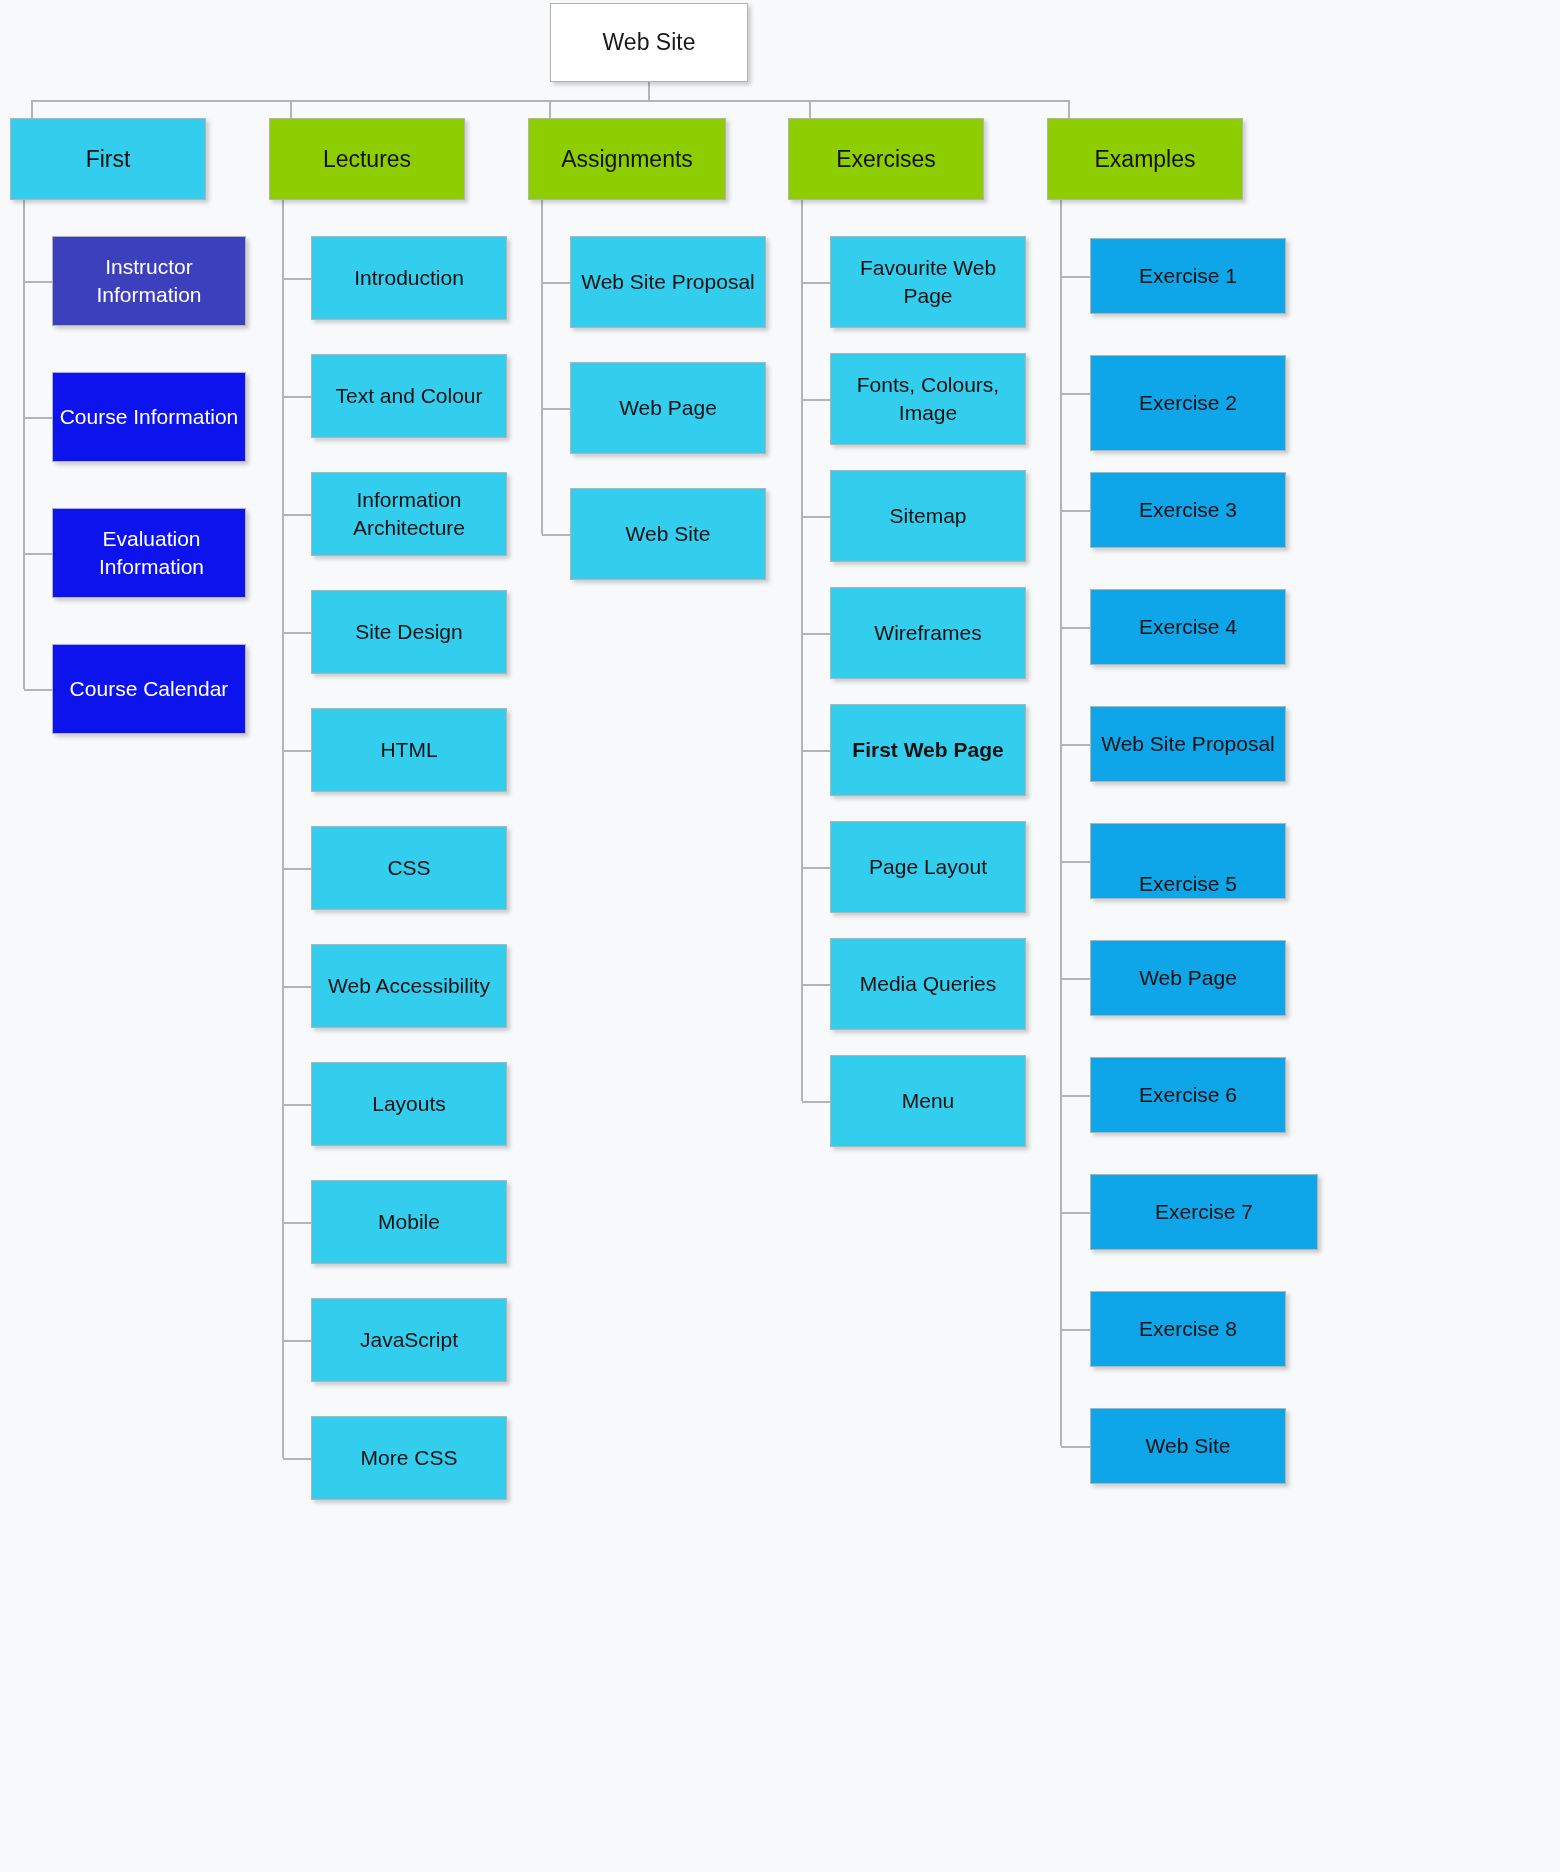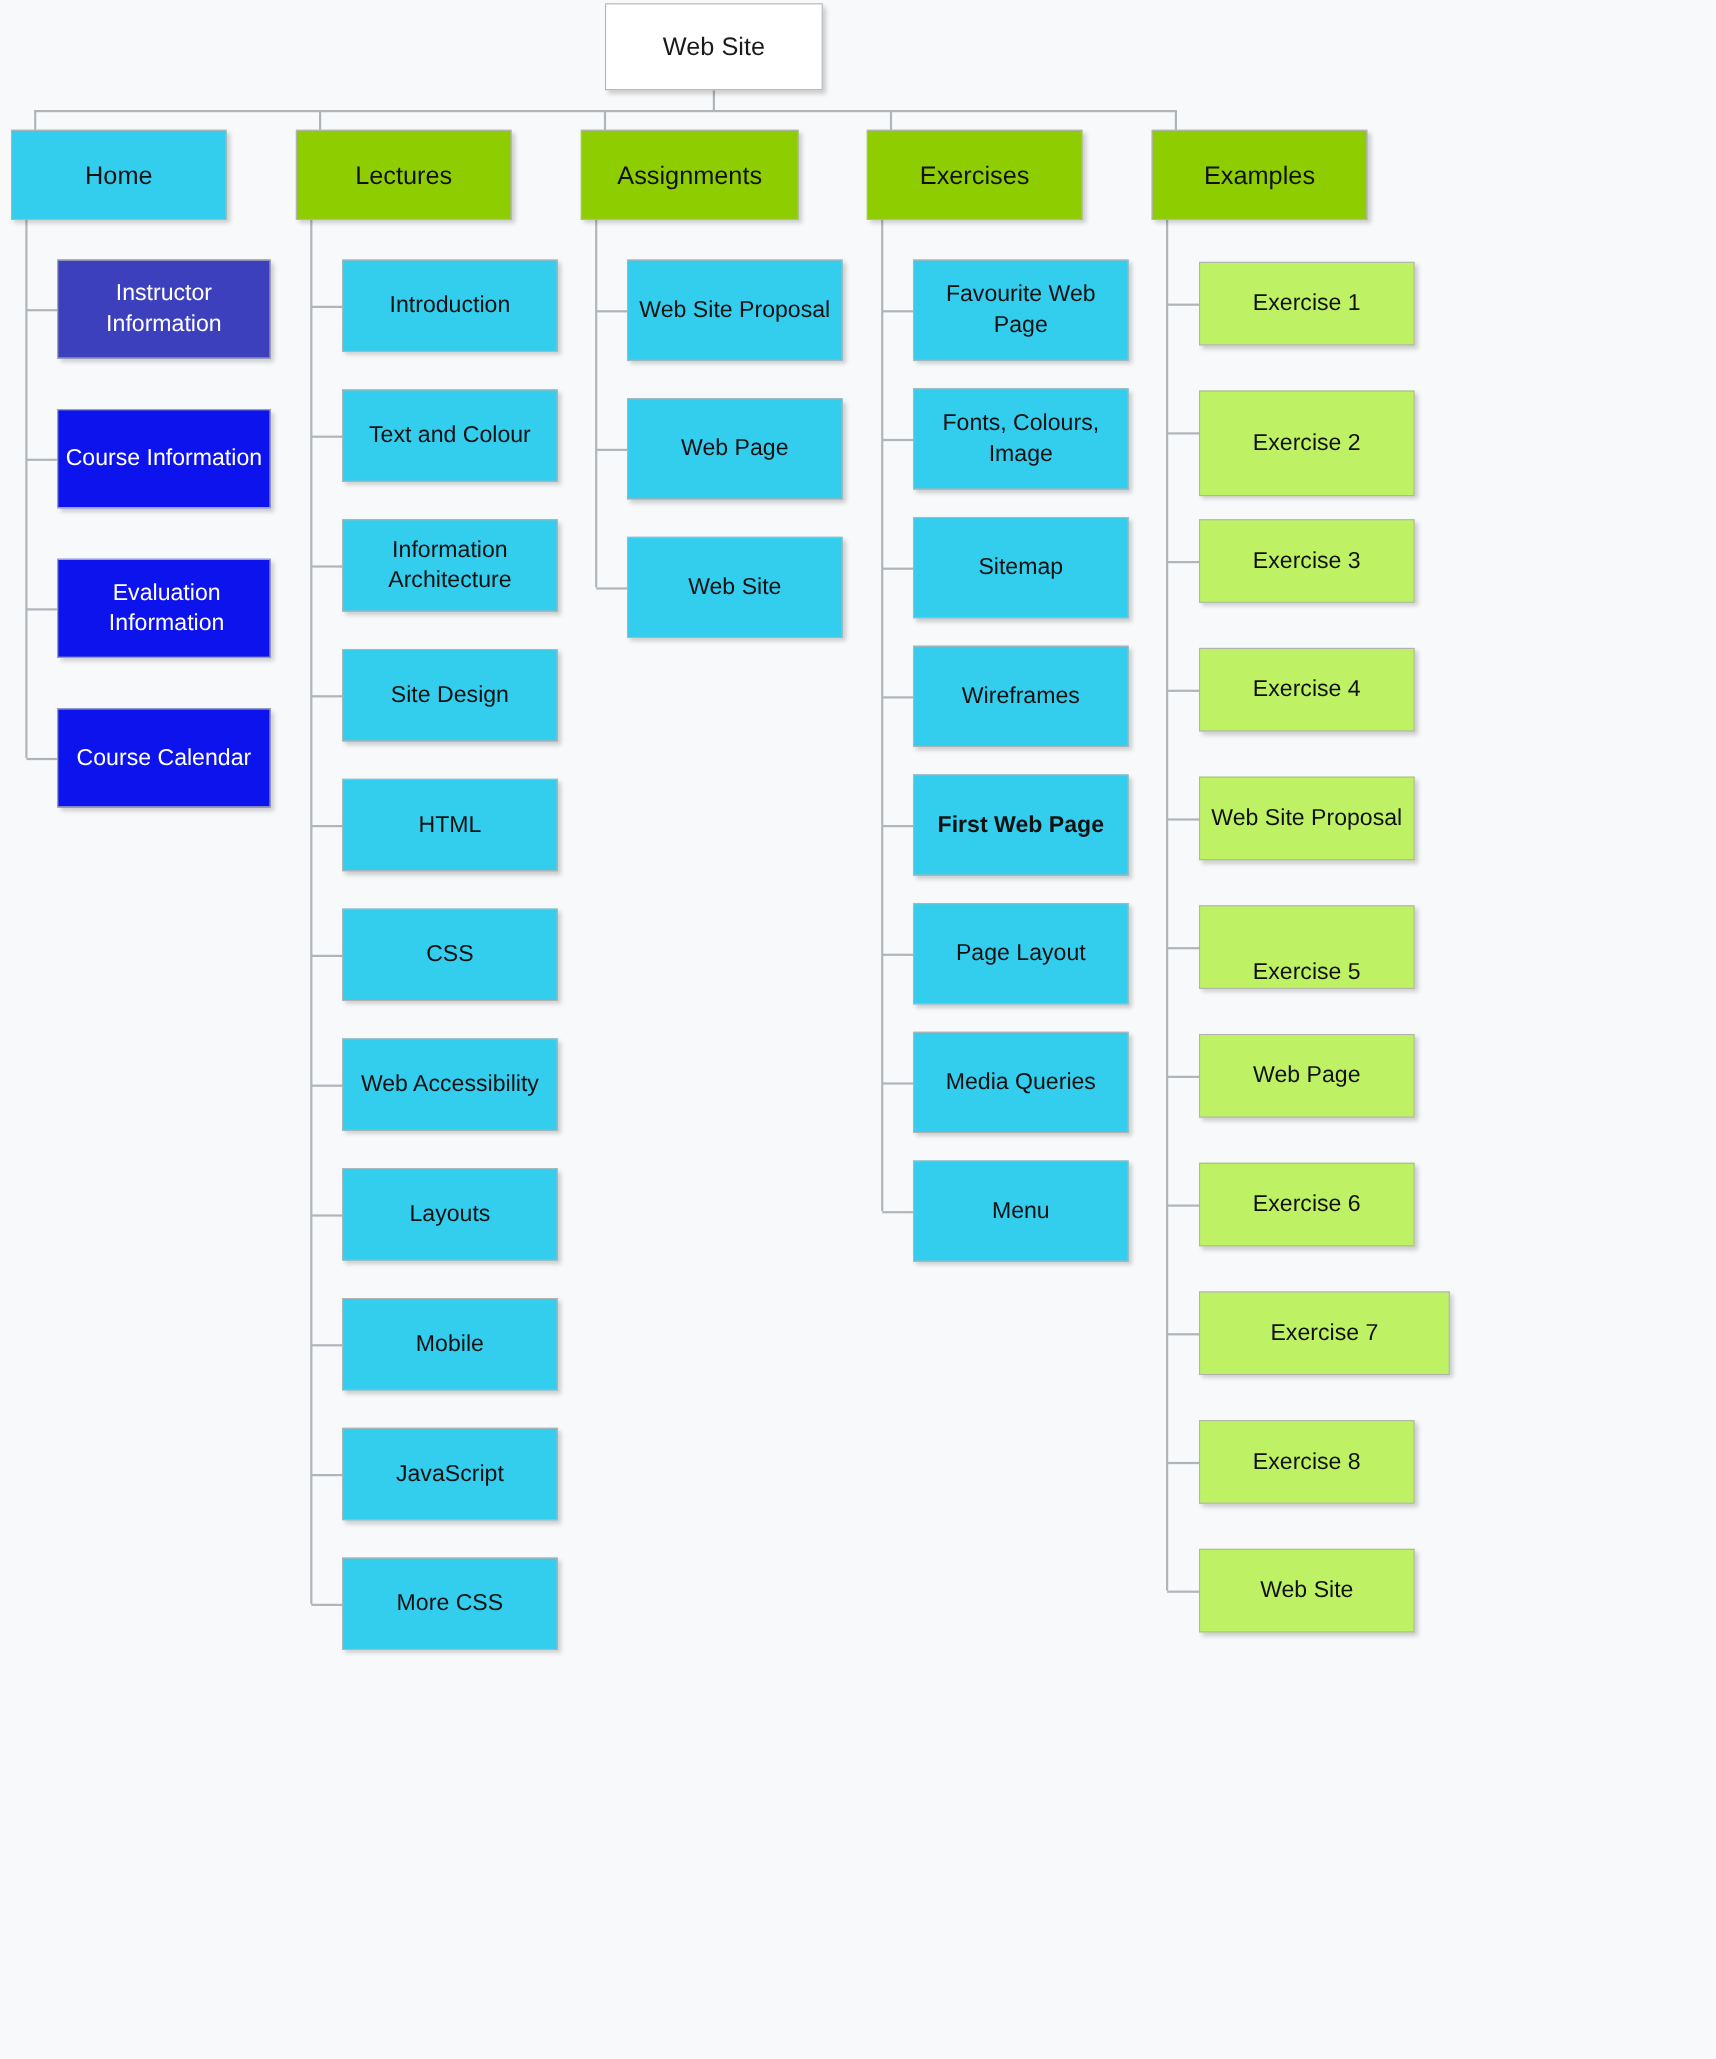--- a/index.html
+++ b/index.html
@@ -42,21 +42,21 @@
   }
   .lvl1 {
     font-size: 23px;
     color: #1a1a1a;
   }
   .lvl2 {
     font-size: 21px;
   }
   .teal  { background: #33cdee; color: #111111; }
   .green { background: #8ece00; color: #111111; }
-  .olive { background: #bef264; color: #111111; }
+  .olive { background: #0ea5e9; color: #111111; }
   .indigo{ background: #3c40bd; color: #ffffff; }
   .blue  { background: #0d13ec; color: #ffffff; }
 
   .conn {
     position: absolute;
     background: #b0b5ba;
   }
   .conn-v { width: 2px; }
   .conn-h { height: 2px; }
 </style>
@@ -116,21 +116,21 @@
       <div class="conn conn-h" style="left: 1061px; top: 1446px; width: 29px;"></div>
       <div class="conn conn-v" style="left: 1060px; top: 200px; height: 1246px;"></div>
     </div>
 
   <div class="node root" id="root-node" style="left:550px; top:3px; width:198px; height:79px;">
     <span class="node-label">Web Site</span>
   </div>
 
   <div id="nodes">
       <div class="node teal lvl1" style="left: 10px; top: 118px; width: 196px; height: 82px;">
-        <span class="node-label">Home</span>
+        <span class="node-label">First</span>
       </div>
       <div class="node indigo lvl2" style="left: 52px; top: 236px; width: 194px; height: 90px;">
         <span class="node-label">Instructor Information</span>
       </div>
       <div class="node blue lvl2" style="left: 52px; top: 372px; width: 194px; height: 90px;">
         <span class="node-label">Course Information</span>
       </div>
       <div class="node blue lvl2" style="left: 52px; top: 508px; width: 194px; height: 90px; padding-left: 11px;">
         <span class="node-label">Evaluation Information</span>
       </div>

